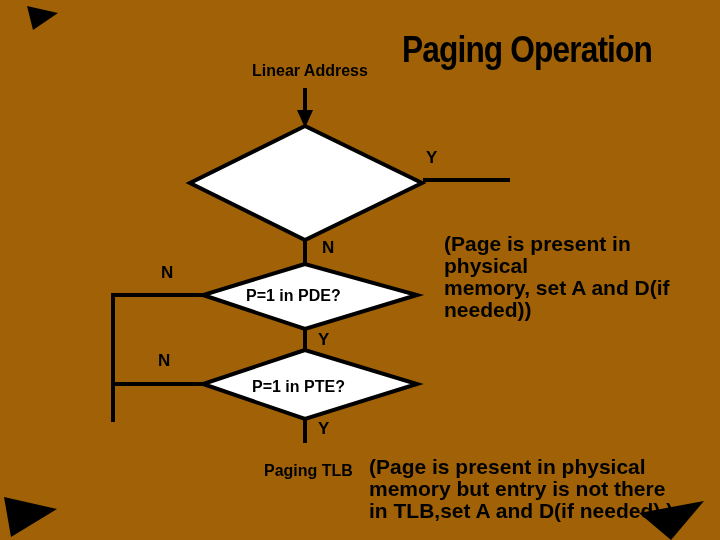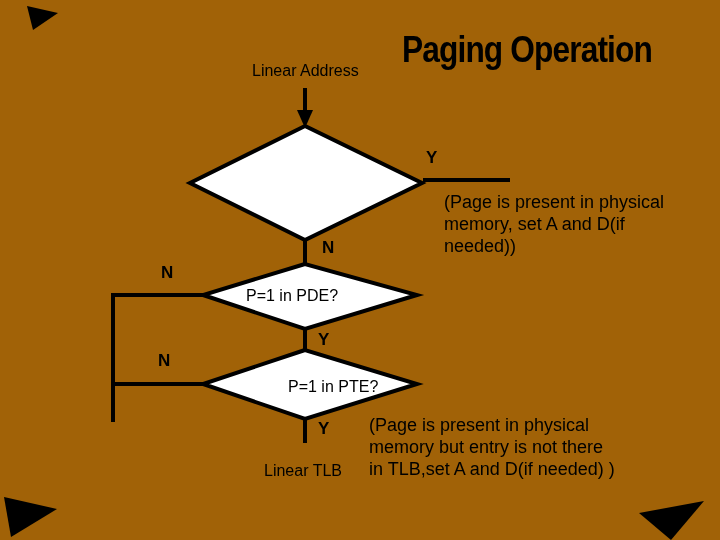--- a/index.html
+++ b/index.html
@@ -16,22 +16,23 @@
     position: absolute;
     left: 0; top: 0;
     width: 720px; height: 540px;
   }
   .txt {
     position: absolute;
     white-space: pre-line;
     color: #000000;
     font-size: 16px;
     line-height: 21px;
+    font-weight: bold;
   }
-  .note { font-size: 18px; line-height: 22px; }
+  .note { font-size: 21px; line-height: 22px; margin-top: 42px; }
   .yn { font-weight: bold; font-size: 17px; line-height: 17px; }
   .title {
     font-size: 36px;
     font-weight: bold;
     letter-spacing: -1px;
     line-height: 38px;
     transform: scaleX(0.88);
     transform-origin: left top;
     white-space: nowrap;
   }
@@ -79,23 +80,23 @@
   <div class="txt note" style="left:444px; top:191px;">(Page is present in physical
 memory, set A and D(if
 needed))</div>
 
   <div class="txt yn" style="left:161px; top:264px;">N</div>
   <div class="txt" style="left:246px; top:285px;text-align:right;">P=1 in PDE?</div>
   <div class="txt yn" style="left:318px; top:331px;">Y</div>
 
 
   <div class="txt yn" style="left:158px; top:352px;">N</div>
-  <div class="txt" style="left:252px; top:376px;margin-left:36px;">P=1 in PTE?</div>
+  <div class="txt" style="left:252px; top:376px;">P=1 in PTE?</div>
   <div class="txt yn" style="left:318px; top:420px;">Y</div>
 
   <div class="txt note" style="left:369px; top:414px;">(Page is present in physical
 memory but entry is not there
 in TLB,set A and D(if needed) )</div>
 
-  <div class="txt" style="left:264px; top:460px;">Linear TLB</div>
+  <div class="txt" style="left:264px; top:460px;">Paging TLB</div>
 
 
 </div>
 
 </body></html>

